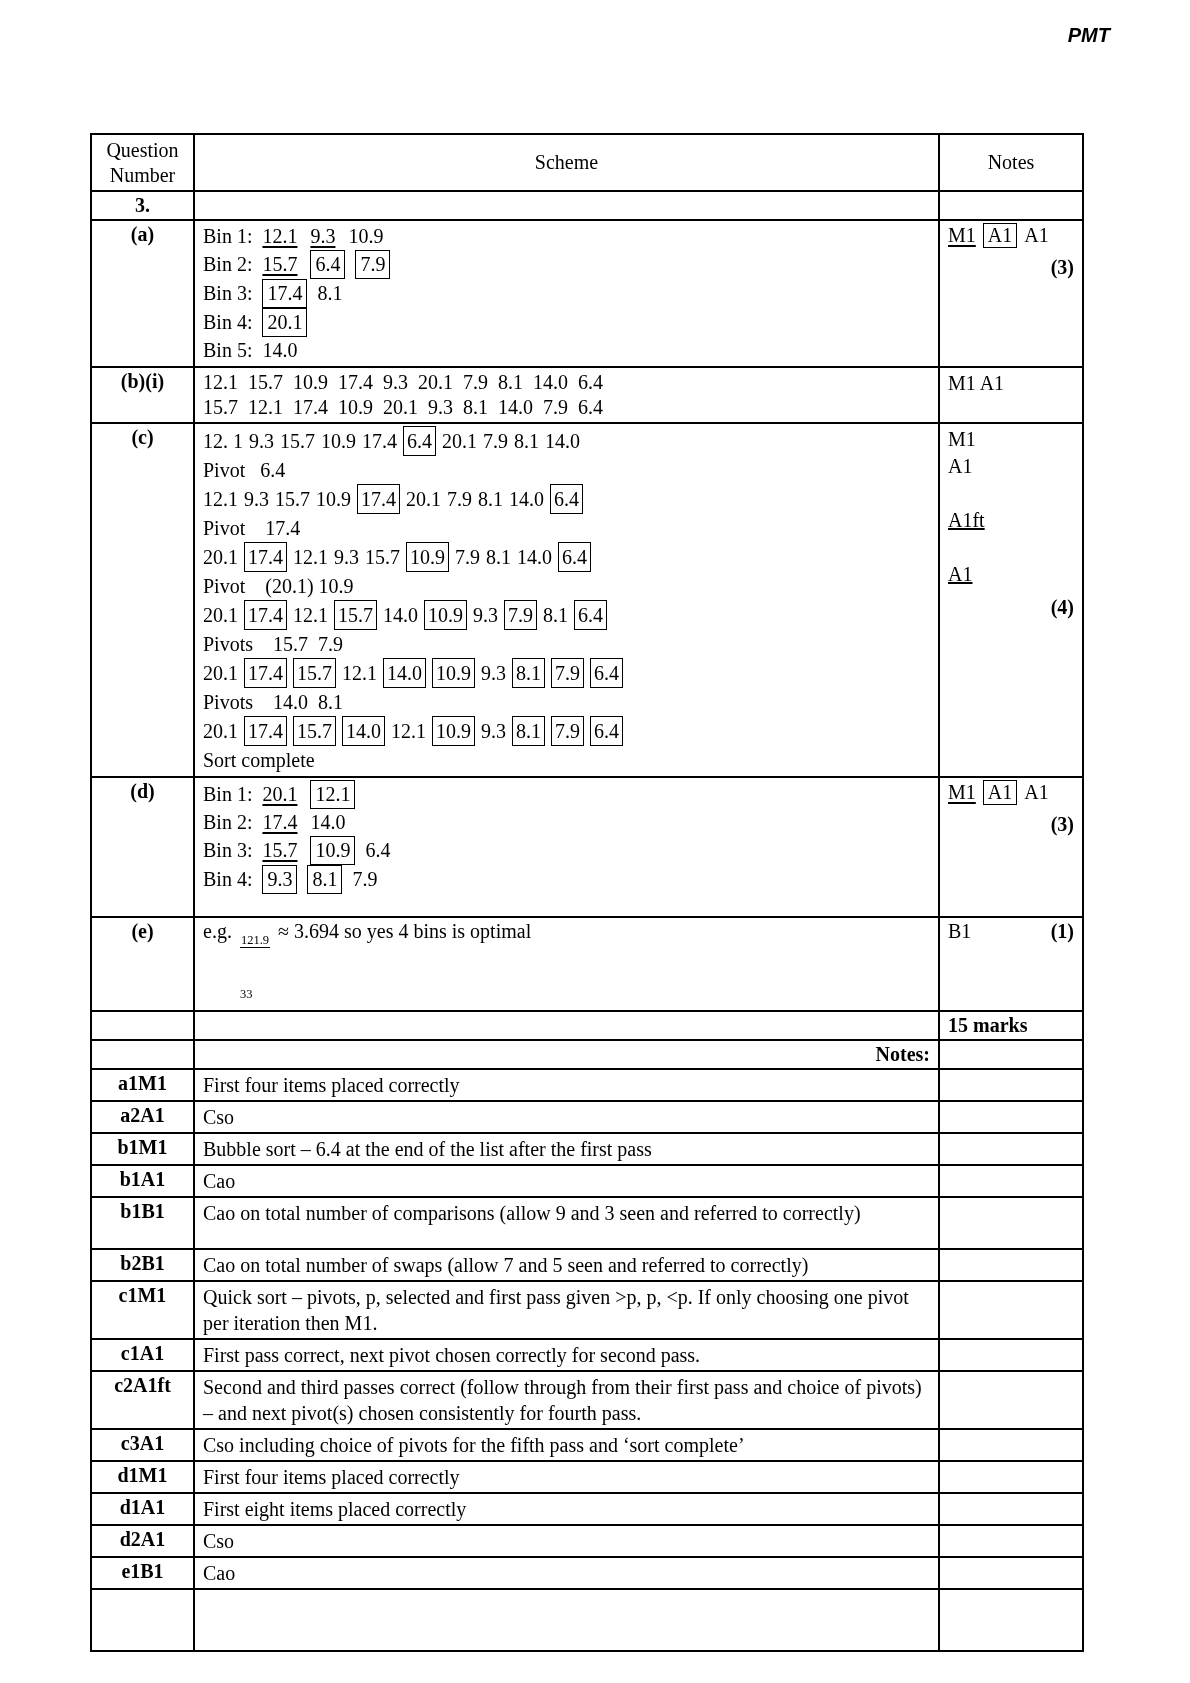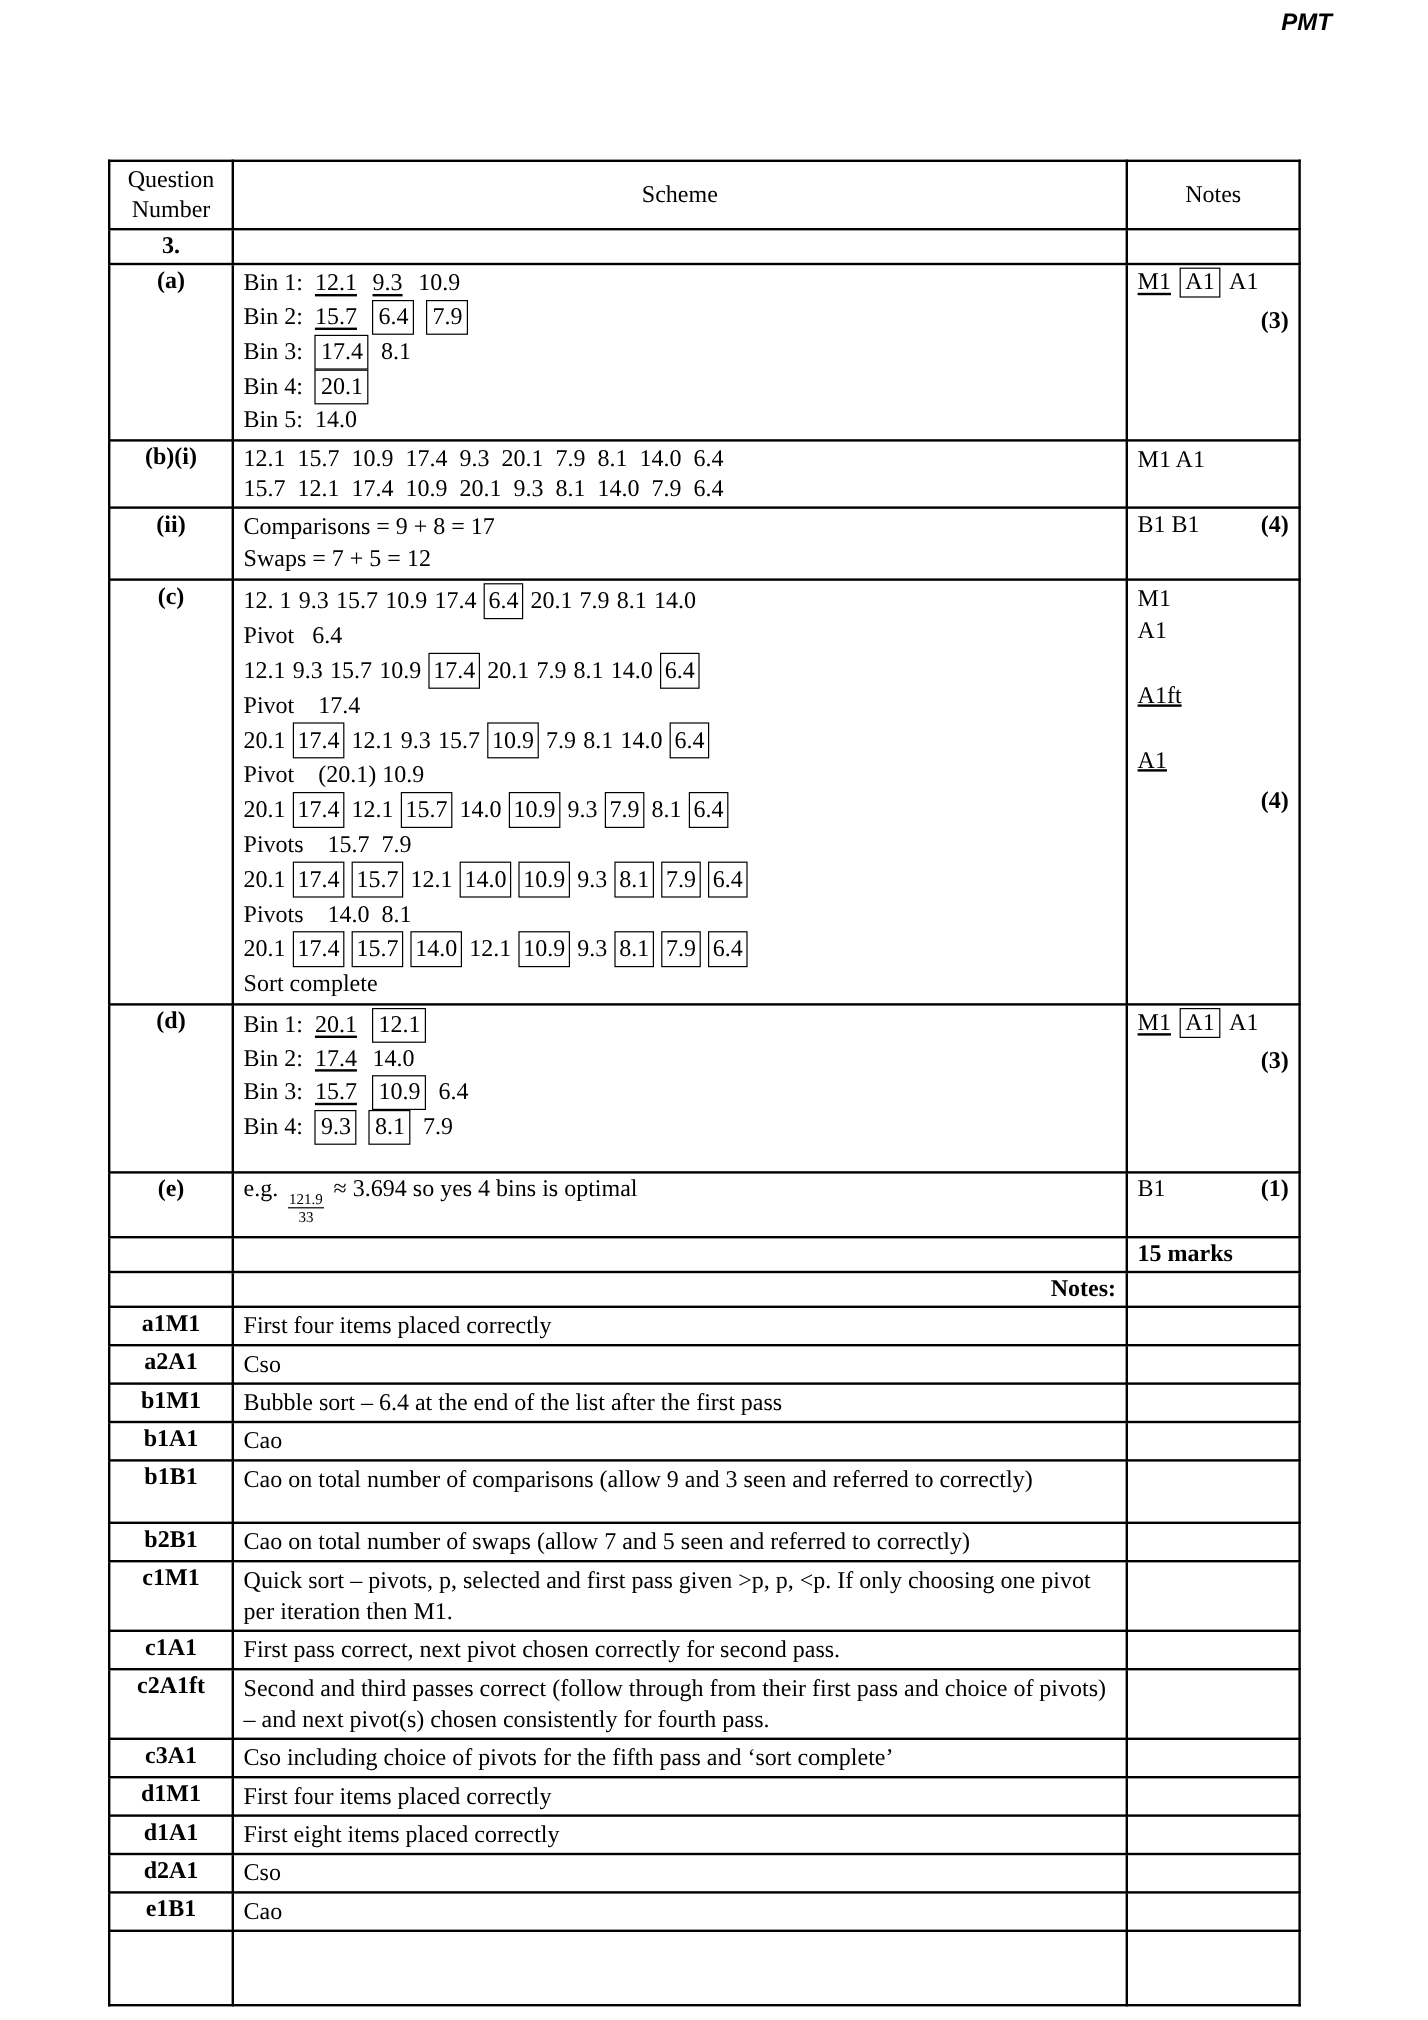--- a/index.html
+++ b/index.html
@@ -1,21 +1,21 @@
 <!DOCTYPE html>
 <html><head>
 <meta charset="utf-8">
 <style>
   html,body{margin:0;padding:0;}
   body{
     width:1190px;height:1683px;background:#ffffff;color:#000;
     font-family:"Liberation Serif",serif;position:relative;overflow:hidden;
   }
   .watermark{
-    position:absolute;top:8px;right:80px;
+    position:absolute;top:24px;right:80px;
     font-family:"Liberation Sans",sans-serif;font-style:italic;font-weight:bold;font-size:20px;
   }
   table.ms{
     position:absolute;left:90px;top:133px;width:992px;
     border-collapse:collapse;table-layout:fixed;
   }
   .ms th,.ms td{border:2px solid #000;vertical-align:top;padding:2px 8px;}
   .ms th{font-weight:normal;font-size:20px;text-align:center;vertical-align:middle;line-height:25px;}
   .qcol{text-align:center;vertical-align:middle;font-weight:bold;font-size:20px;}
   .scheme-cell{font-size:20px;padding:3px 11px;}
@@ -37,21 +37,21 @@
   .total{font-weight:bold;text-align:right;margin-top:8px;}
   .flex-between{display:flex;justify-content:space-between;align-items:baseline;}
   .flex-between .total{margin-top:0;}
   .c-marks{padding-top:26px;}
   .m-gap{margin-top:27px;text-decoration:underline;}
   .marks-cell .mline{line-height:27px;}
   .notes-title{text-align:right;font-weight:bold;font-size:20px;vertical-align:middle;}
   .note-code{text-align:center;vertical-align:middle;font-weight:bold;font-size:20px;}
   .note-text{font-size:20px;padding:2px 11px;line-height:26px;vertical-align:middle;}
   .total-marks{font-weight:bold;}
-  .frac{display:inline-flex;flex-direction:column;text-align:center;font-size:12.5px;line-height:1.15;vertical-align:-6px;margin:6px 3px;}
+  .frac{display:inline-flex;flex-direction:column;text-align:left;font-size:12.5px;line-height:1.15;vertical-align:-6px;margin:6px 3px;gap:39px;}
   .frac .fnum{border-bottom:1.2px solid #000;padding:0 1px;}
 </style>
 </head>
 <body>
 
 <div class="watermark">PMT</div>
 
 <table class="ms">
   <colgroup>
       <col style="width:103px">
@@ -91,33 +91,20 @@
     <td class="qcol">(b)(i)</td>
     <td class="scheme-cell vmid">
       <div class="pre-line">12.1  15.7  10.9  17.4  9.3  20.1  7.9  8.1  14.0  6.4</div>
       <div class="pre-line">15.7  12.1  17.4  10.9  20.1  9.3  8.1  14.0  7.9  6.4</div>
     </td>
     <td class="marks-cell vmid">
       <div class="mline">M1 A1</div>
     </td>
   </tr>
 
-  <tr style="height:55px">
-    <td class="qcol">(ii)</td>
-    <td class="scheme-cell vmid">
-      <div class="line">Comparisons = 9 + 8 = 17</div>
-      <div class="line">Swaps = 7 + 5 = 12</div>
-    </td>
-    <td class="marks-cell vmid">
-      <div class="flex-between">
-        <span>B1 B1</span>
-        <span class="total">(4)</span>
-      </div>
-    </td>
-  </tr>
 
   <tr style="height:215px">
     <td class="qcol">(c)</td>
     <td class="scheme-cell c-cell">
       <div class="c-row">
             <span class="tokens"><span class="tok">12. 1</span><span class="tok">9.3</span><span class="tok">15.7</span><span class="tok">10.9</span><span class="tok">17.4</span><span class="tok bx">6.4</span><span class="tok">20.1</span><span class="tok">7.9</span><span class="tok">8.1</span><span class="tok">14.0</span></span>
             <span class="pivot">Pivot   6.4</span>
           </div>
       <div class="c-row">
             <span class="tokens"><span class="tok">12.1</span><span class="tok">9.3</span><span class="tok">15.7</span><span class="tok">10.9</span><span class="tok bx">17.4</span><span class="tok">20.1</span><span class="tok">7.9</span><span class="tok">8.1</span><span class="tok">14.0</span><span class="tok bx">6.4</span></span>

